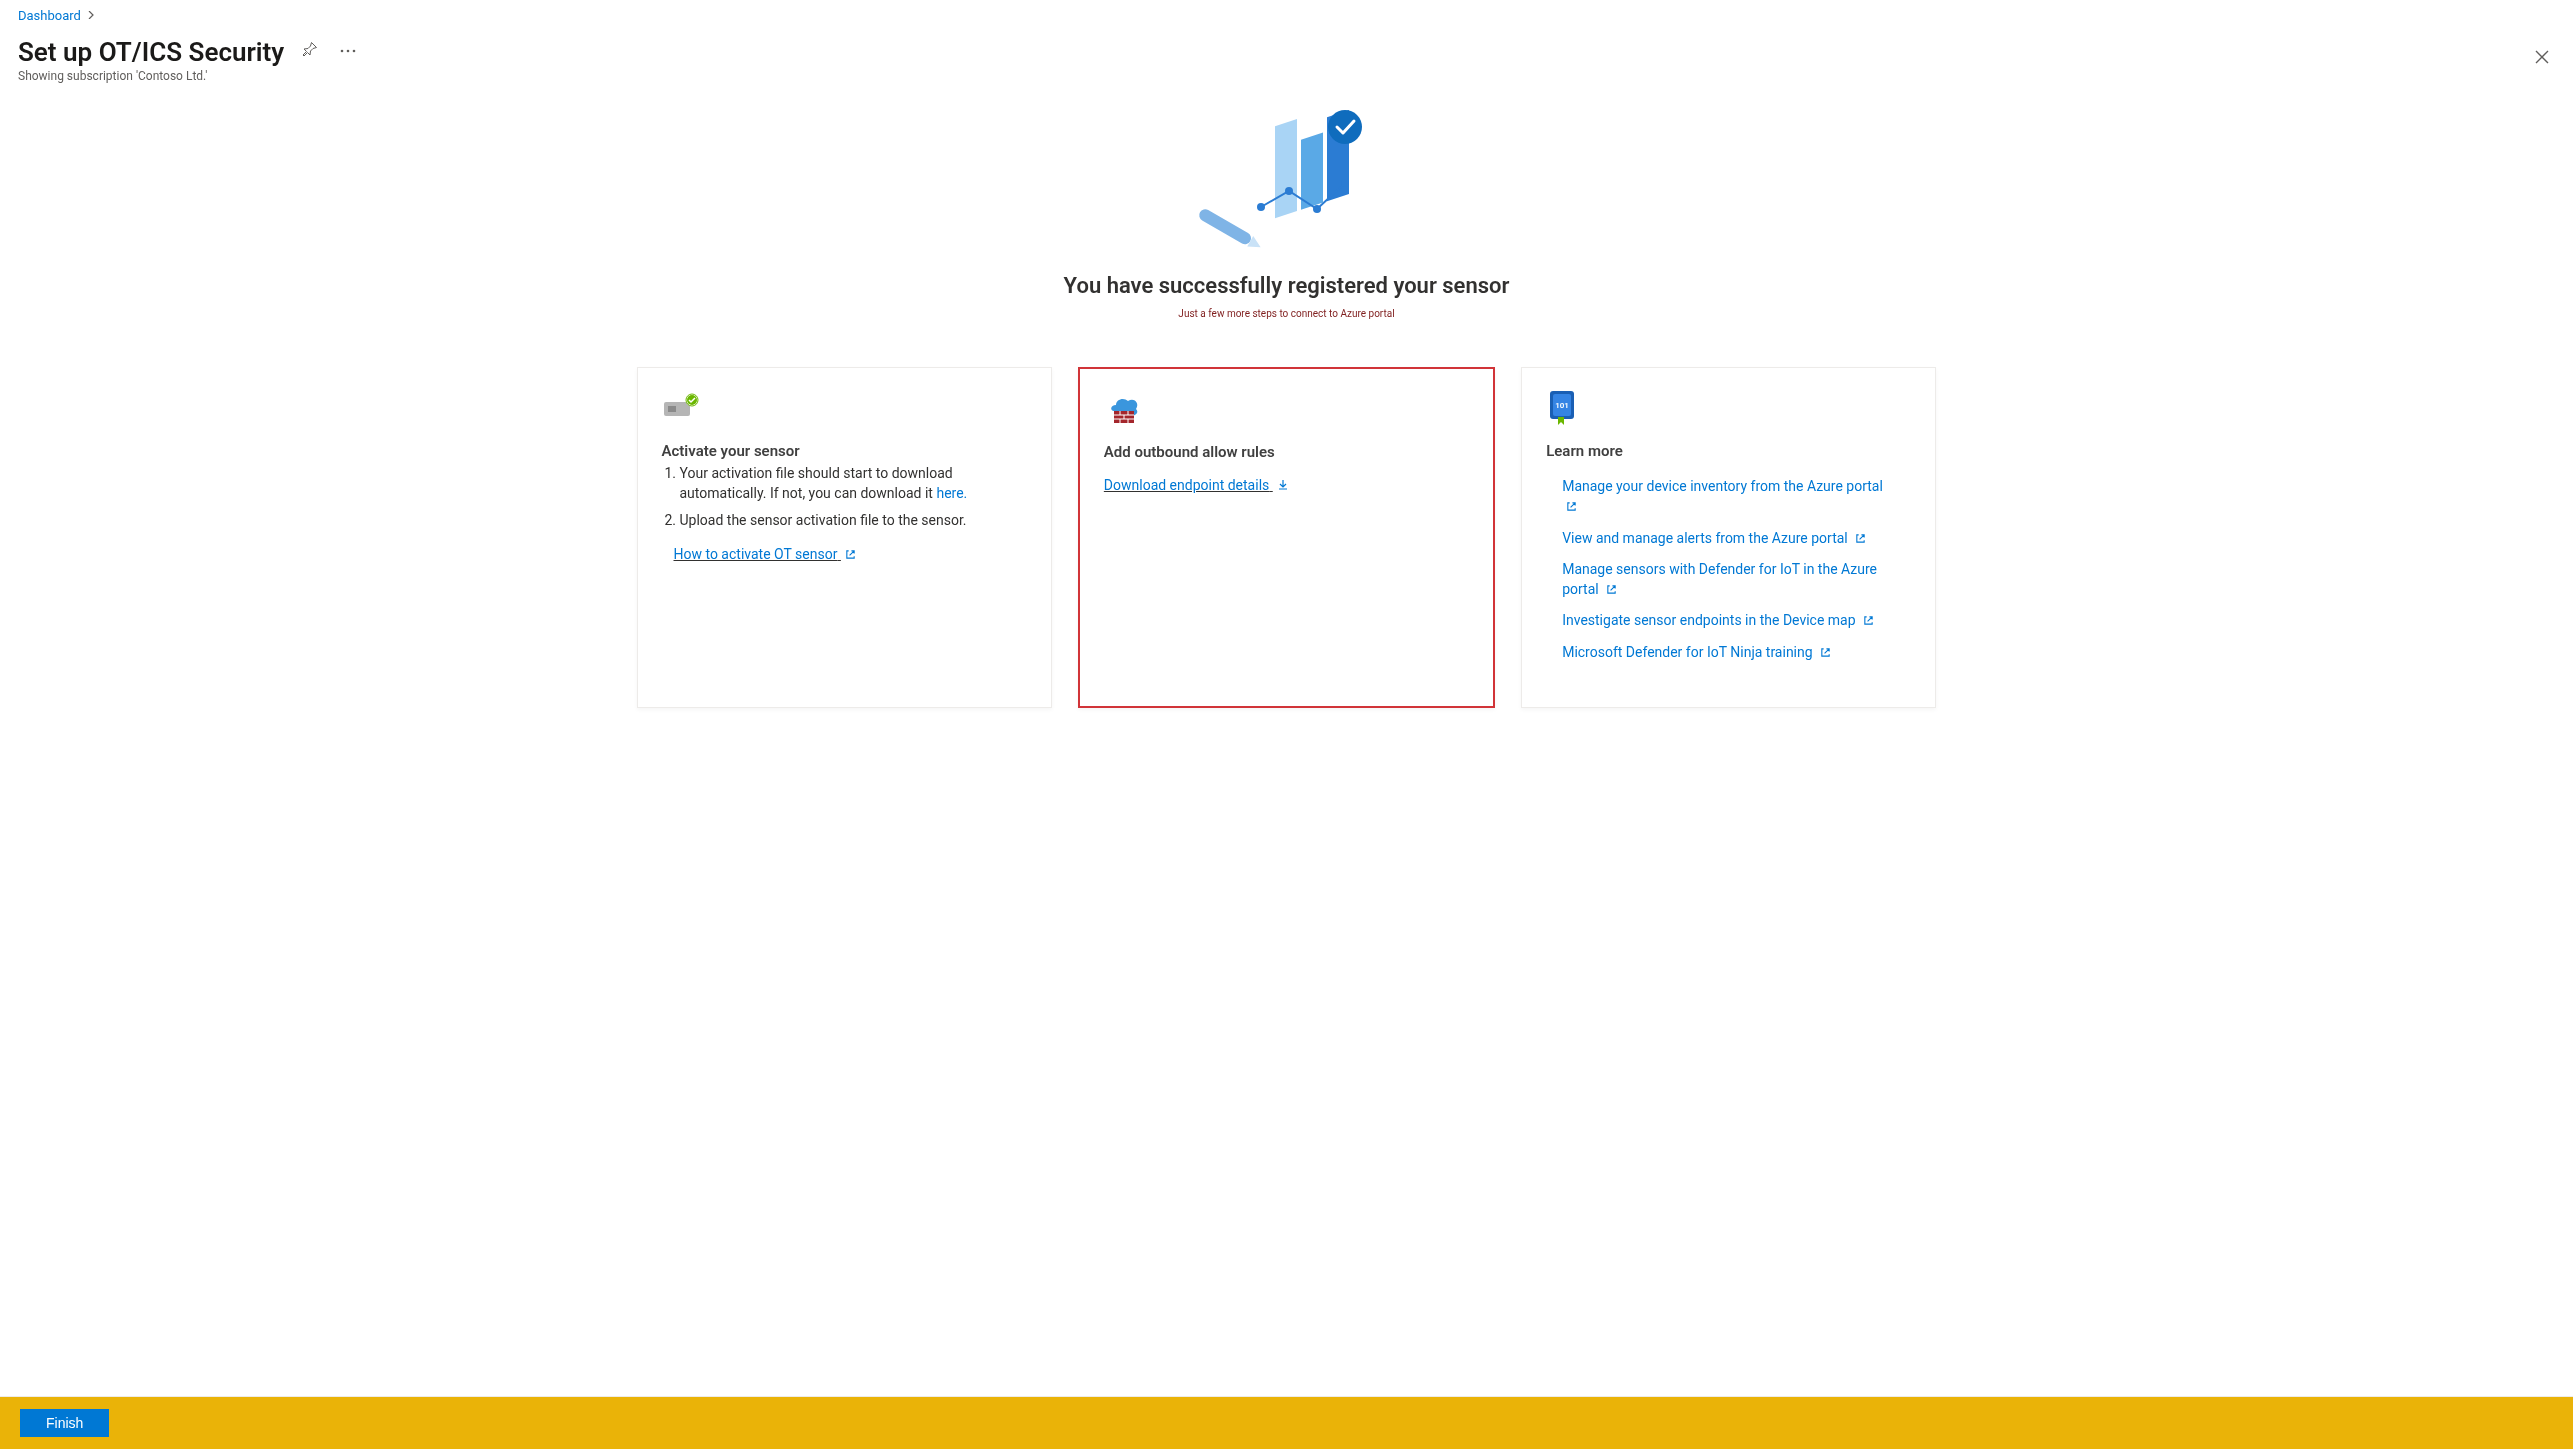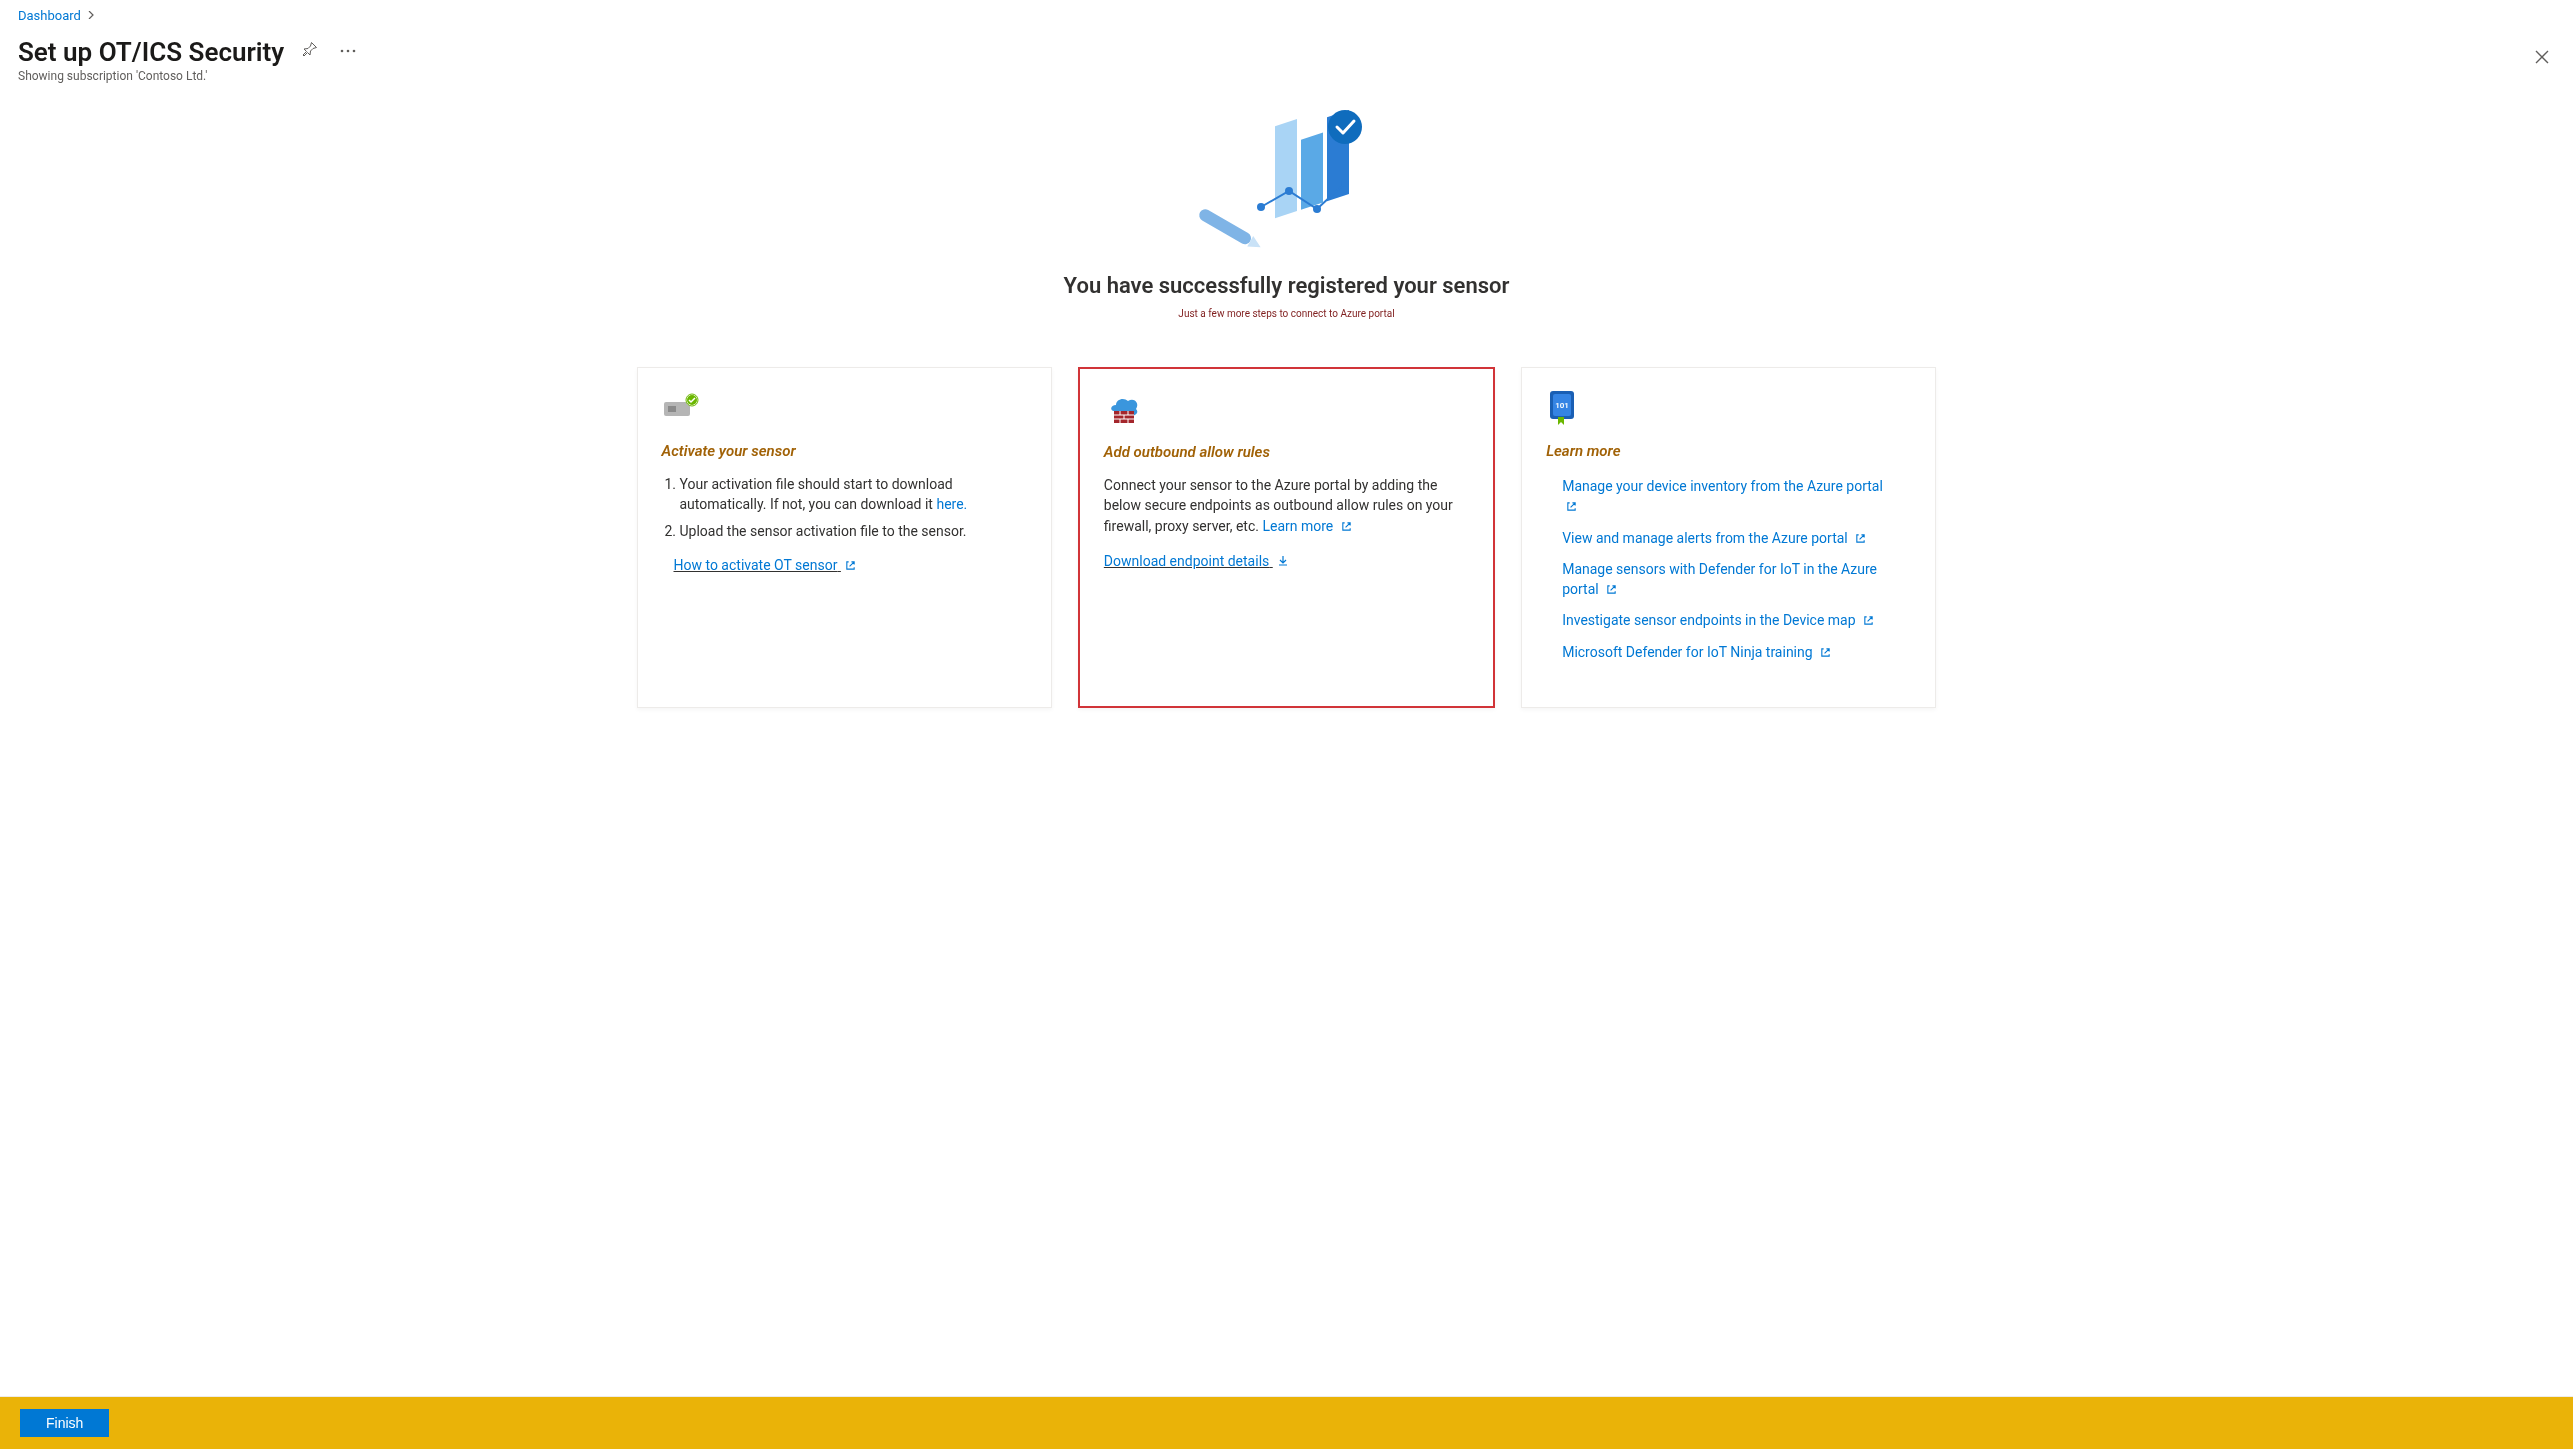--- a/index.html
+++ b/index.html
@@ -125,23 +125,22 @@
   }
   .card-icon {
     height: 34px;
     margin-bottom: 18px;
     display:flex;
     align-items:center;
   }
   .card-title {
     font-size: 15px;
     font-weight: 600;
-    color: #a16207;
-    margin: 0 0 14px 0;
-    font-style: italic;
+    color: #404040;
+    margin: 0 0 3px 0;
   }
   .card-body {
     font-size: 14px;
     color: #323130;
     line-height: 1.45;
   }
   .card-body ol {
     padding-left: 18px;
     margin: 0 0 10px 0;
   }
@@ -295,29 +294,20 @@
           <line x1="10" y1="28" x2="30" y2="28" stroke="#fff" stroke-width="1"></line>
           <line x1="16" y1="20" x2="16" y2="24" stroke="#fff" stroke-width="1"></line>
           <line x1="24" y1="20" x2="24" y2="24" stroke="#fff" stroke-width="1"></line>
           <line x1="20" y1="24" x2="20" y2="28" stroke="#fff" stroke-width="1"></line>
           <line x1="16" y1="28" x2="16" y2="32" stroke="#fff" stroke-width="1"></line>
           <line x1="24" y1="28" x2="24" y2="32" stroke="#fff" stroke-width="1"></line>
         </svg>
       </div>
       <h3 class="card-title">Add outbound allow rules</h3>
       <div class="card-body">
-        <p style="margin:0 0 10px 0;">
-          <span>Connect your sensor to the Azure portal by adding the below secure endpoints as outbound allow rules on your firewall, proxy server, etc. </span><a><span>Learn more</span>
-            <span class="ext-icon">
-              <svg width="11" height="11" viewBox="0 0 12 12">
-                  <path d="M4 2 H2 V10 H10 V8 M7 2 H10 V5 M10 2 L5 7" fill="none" stroke="#0078d4" stroke-width="1.2"></path>
-                </svg>
-            </span>
-          </a>
-        </p>
         <div class="card-link-row">
           <a>
             <span>Download endpoint details</span>
             <span class="dl-icon">
               <svg width="12" height="12" viewBox="0 0 12 12">
                   <path d="M6 1 V8 M3 5 L6 8 L9 5 M2 10 H10" fill="none" stroke="#0078d4" stroke-width="1.2"></path>
                 </svg>
             </span>
           </a>
         </div>

